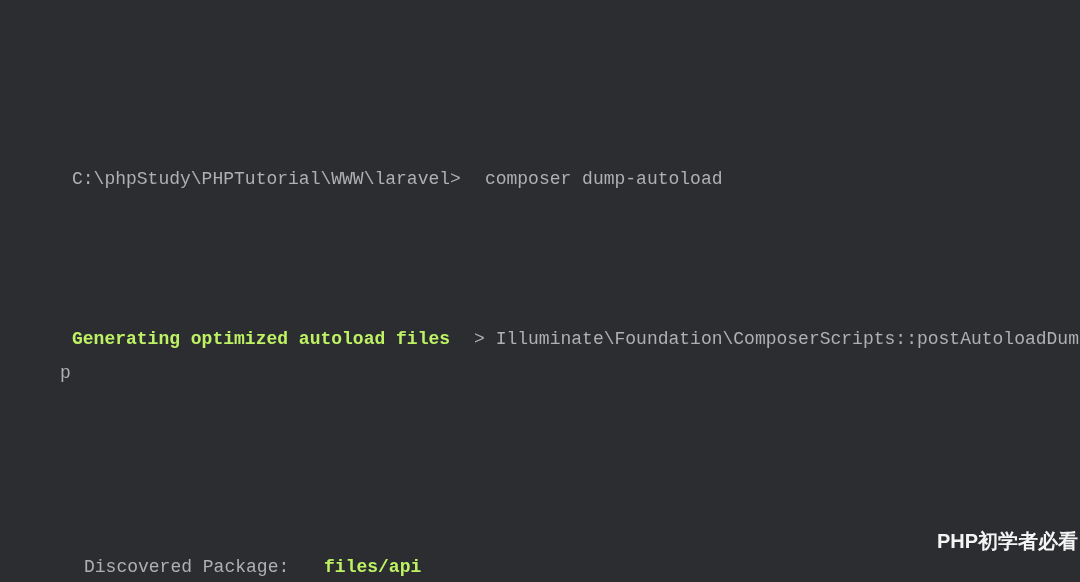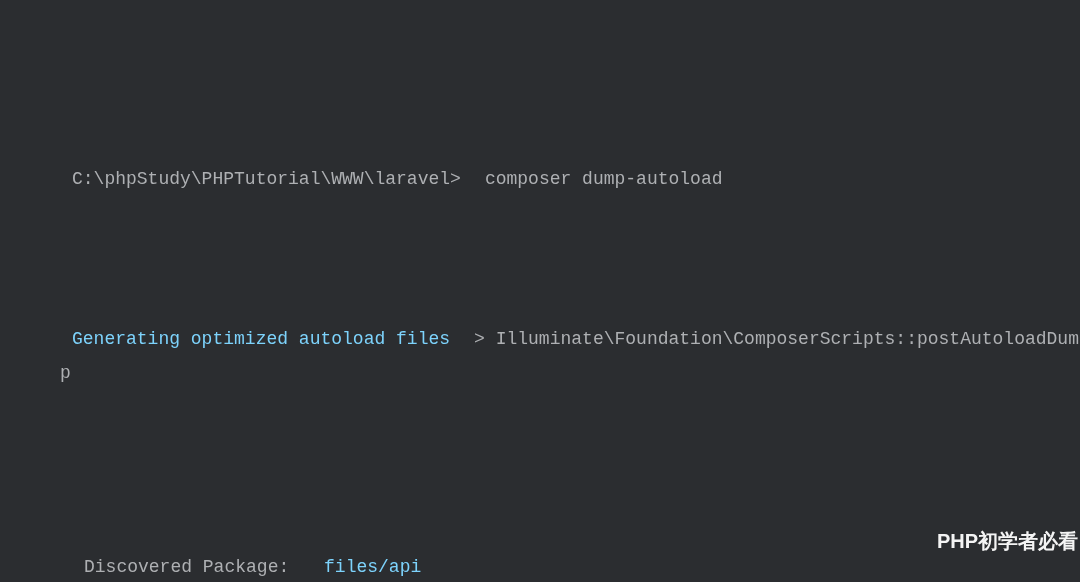--- a/index.html
+++ b/index.html
@@ -14,21 +14,21 @@
     }
     .terminal {
       padding: 12px 12px 12px 12px;
       color: #aeb0b3;
       white-space: pre-wrap;
       word-break: break-all;
       position: relative;
       width: 100%;
       height: 100%;
     }
-    .green { color: #7dd3fc; }
+    .green { color: #bef264; font-weight: bold; }
     .grey  { color: #aeb0b3; }
     .line  { display: block; }
     .watermark {
       position: absolute;
       right: 14px;
       bottom: 36px;
       display: flex;
       align-items: center;
       gap: 8px;
       color: #ffffff;

